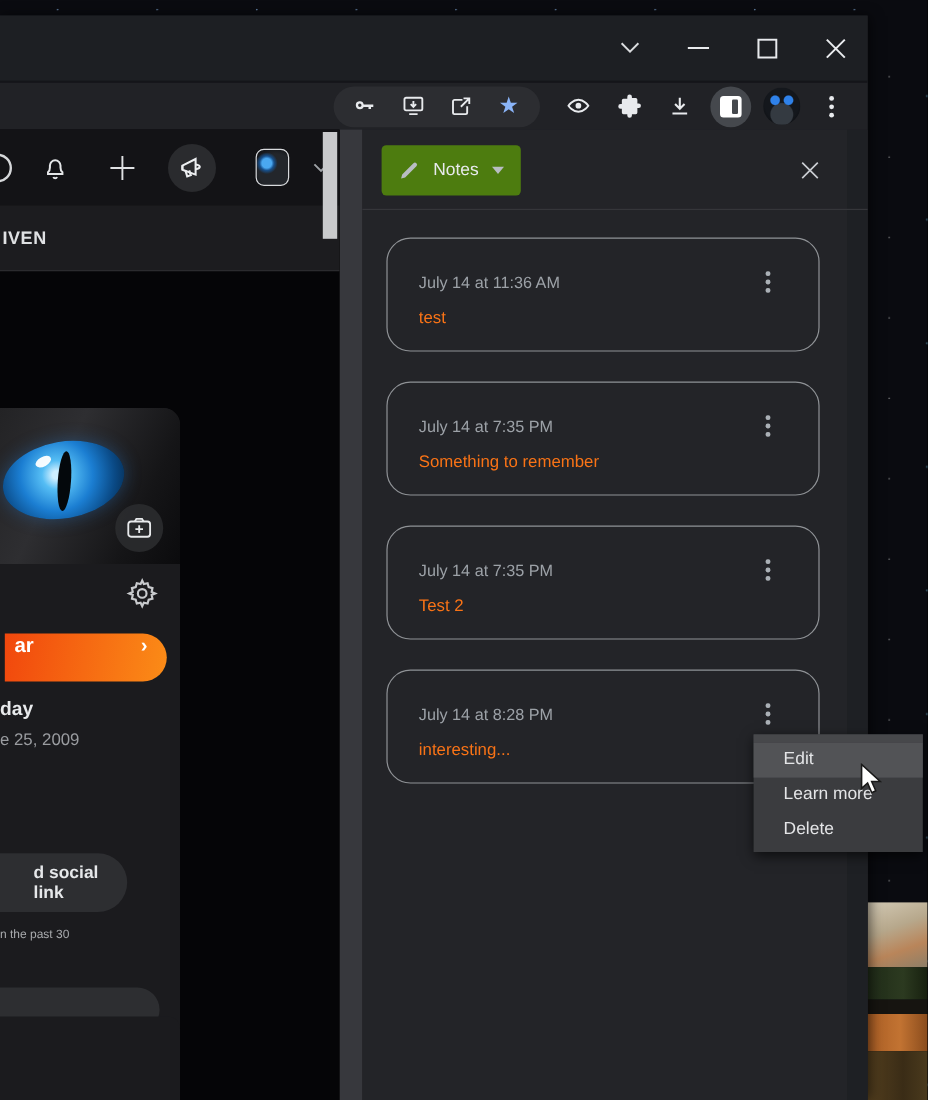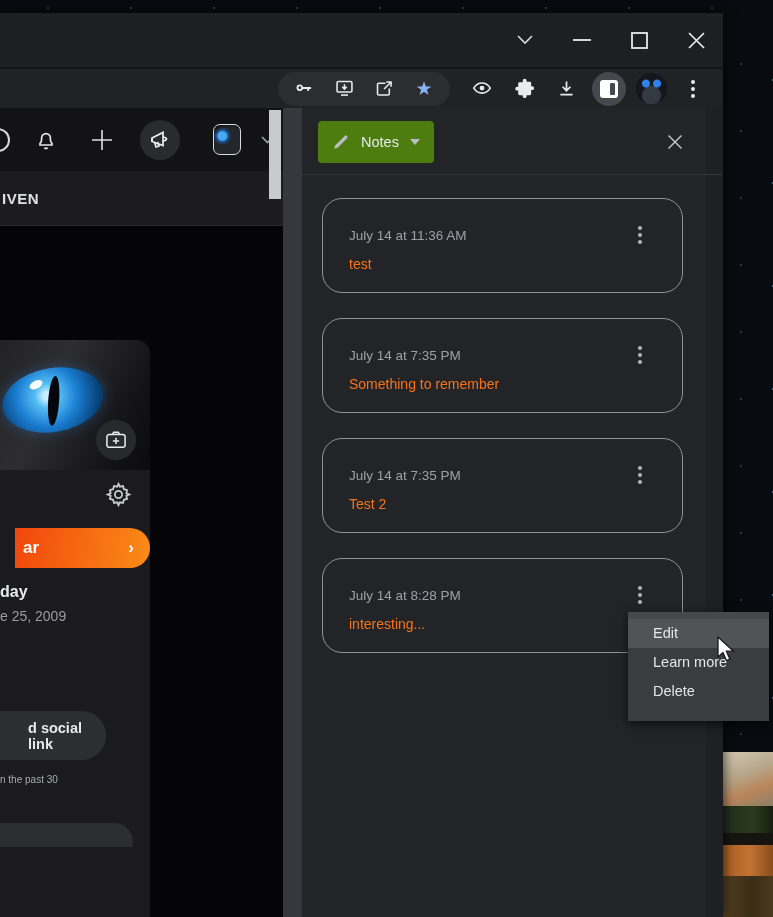--- a/index.html
+++ b/index.html
@@ -82,23 +82,23 @@
     transform:rotate(-10deg);
     background:radial-gradient(circle at 45% 42%, #cdeeff 0 5%, #55bdf4 18%, #1b7ed2 45%, #0a4a86 72%, #041f3a 100%);
     box-shadow:0 0 14px rgba(40,130,220,.35); }
   .cat-pupil { position:absolute; left:46px; top:8px; width:11px; height:50px; border-radius:50%;
     transform:rotate(14deg); background:#04080c; }
   .cat-glint { position:absolute; left:30px; top:10px; width:14px; height:8px; border-radius:50%;
     transform:rotate(-18deg); background:rgba(255,255,255,.95); }
   .camera-btn { position:absolute; right:14px; top:80px; width:40px; height:40px; border-radius:50%;
     background:rgba(42,43,46,.92); display:flex; align-items:center; justify-content:center; }
   .gear-row { position:absolute; right:18px; top:141px; }
-  .cta-pill { position:absolute; left:15px; top:188px; width:135px; height:40px;
+  .cta-pill { position:absolute; left:4px; top:188px; width:135px; height:40px;
     border-radius:0 20px 20px 0; background:linear-gradient(100deg,#f1470d,#fb8c17);
-    display:flex; align-items:center; justify-content:space-between; padding:0 16px 0 8px; }
+    display:flex; align-items:flex-start; justify-content:space-between; padding:0 16px 0 8px; }
   .cta-pill .cta-text { color:#fff; font-weight:bold; font-size:17px; }
   .cta-pill .cta-chev { color:#fff; font-weight:bold; font-size:17px; }
   .bday-title { position:absolute; left:0; top:243px; font-size:16px; font-weight:bold; color:#e8eaec; }
   .bday-date  { position:absolute; left:0; top:268px; font-size:14px; color:#9a9ca0; }
   .social-pill { position:absolute; left:0; top:371px; width:106px; height:49px;
     border-radius:0 25px 25px 0; background:#2d2e31; display:flex; align-items:center;padding-left:28px; }
   .social-pill span { color:#e6e8ea; font-weight:bold; font-size:14.5px; }
   .past30 { position:absolute; left:0; top:434px; font-size:10px; color:#a9abae; }
   .empty-pill { position:absolute; left:0; top:483px; width:133px; height:37px;
     border-radius:0 19px 19px 0; background:#2d2e31; }
@@ -127,21 +127,21 @@
   .note-card { position:relative; width:361px; height:95px; margin-bottom:25px;
     border:1px solid #8f9296; border-radius:20px; }
   .note-ts { position:absolute; left:26px; top:29px; font-size:13.5px; color:#9ca1a7; }
   .note-body { position:absolute; left:26px; top:57px; font-size:14px; color:#f97316; }
   .kebab { position:absolute; right:34px; top:27px; width:16px; height:20px;
     display:flex; flex-direction:column; align-items:center; gap:3.5px; }
   .kebab i { width:3.5px; height:3.5px; border-radius:50%; background:#aab0b6; display:block; }
 
   
   .context-menu { position:absolute; left:628px; top:612px; width:141px;
-    background:#3b3c3f; border-top:7px solid #47484b; padding-bottom:15px;
+    background:#3b3c3f; border-top:7px solid #47484b; padding-bottom:4px;
     box-shadow:0 3px 10px rgba(0,0,0,.65); z-index:50; }
   .menu-item { height:29px; line-height:29px; padding-left:25px; font-size:14.5px; color:#e4e5e7; }
   .menu-item.highlighted { background:#525356; }
 
   .cursor { position:absolute; left:716px; top:636px; z-index:60; }
 </style>
 </head>
 <body>
 
 <div class="stage">

